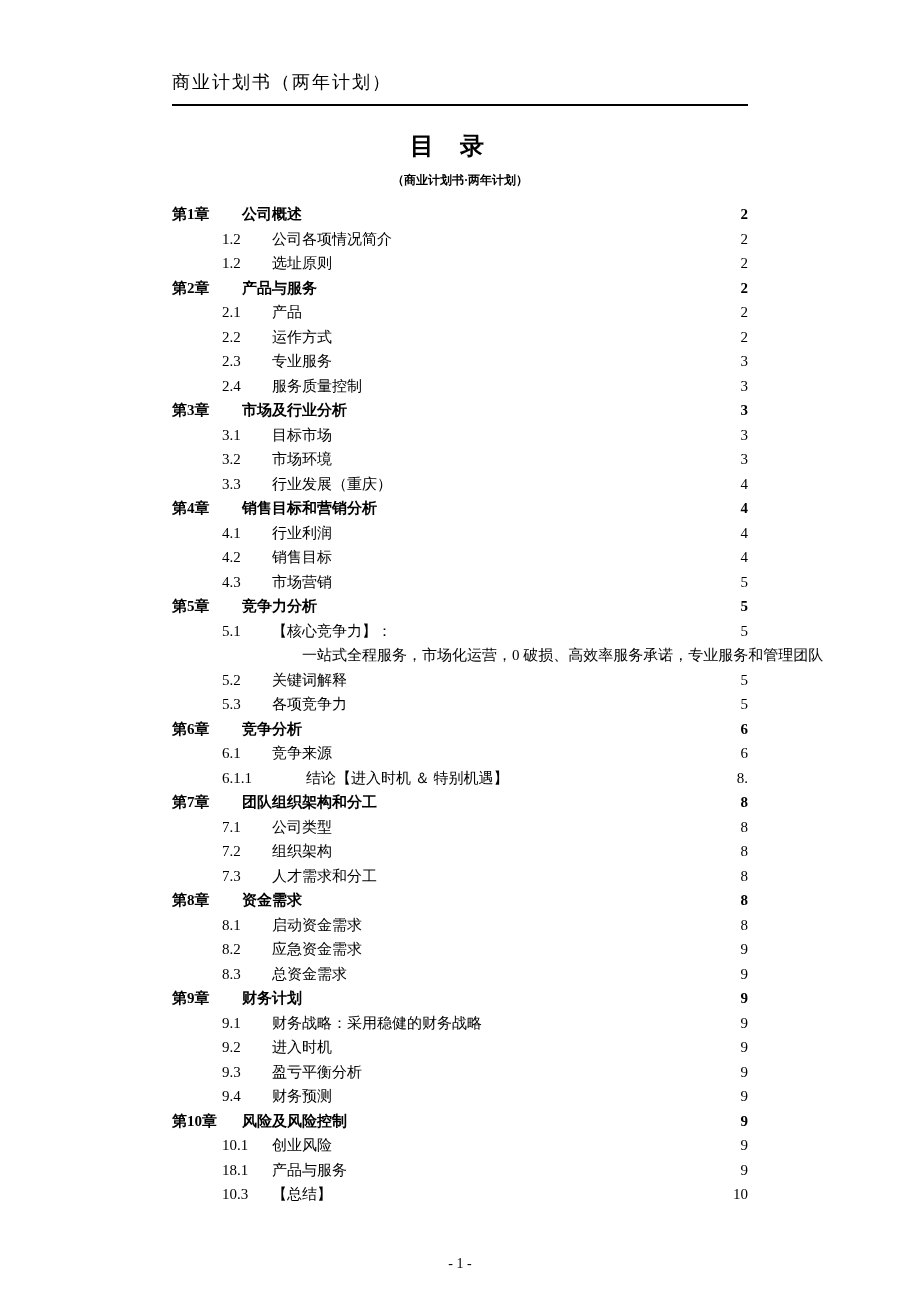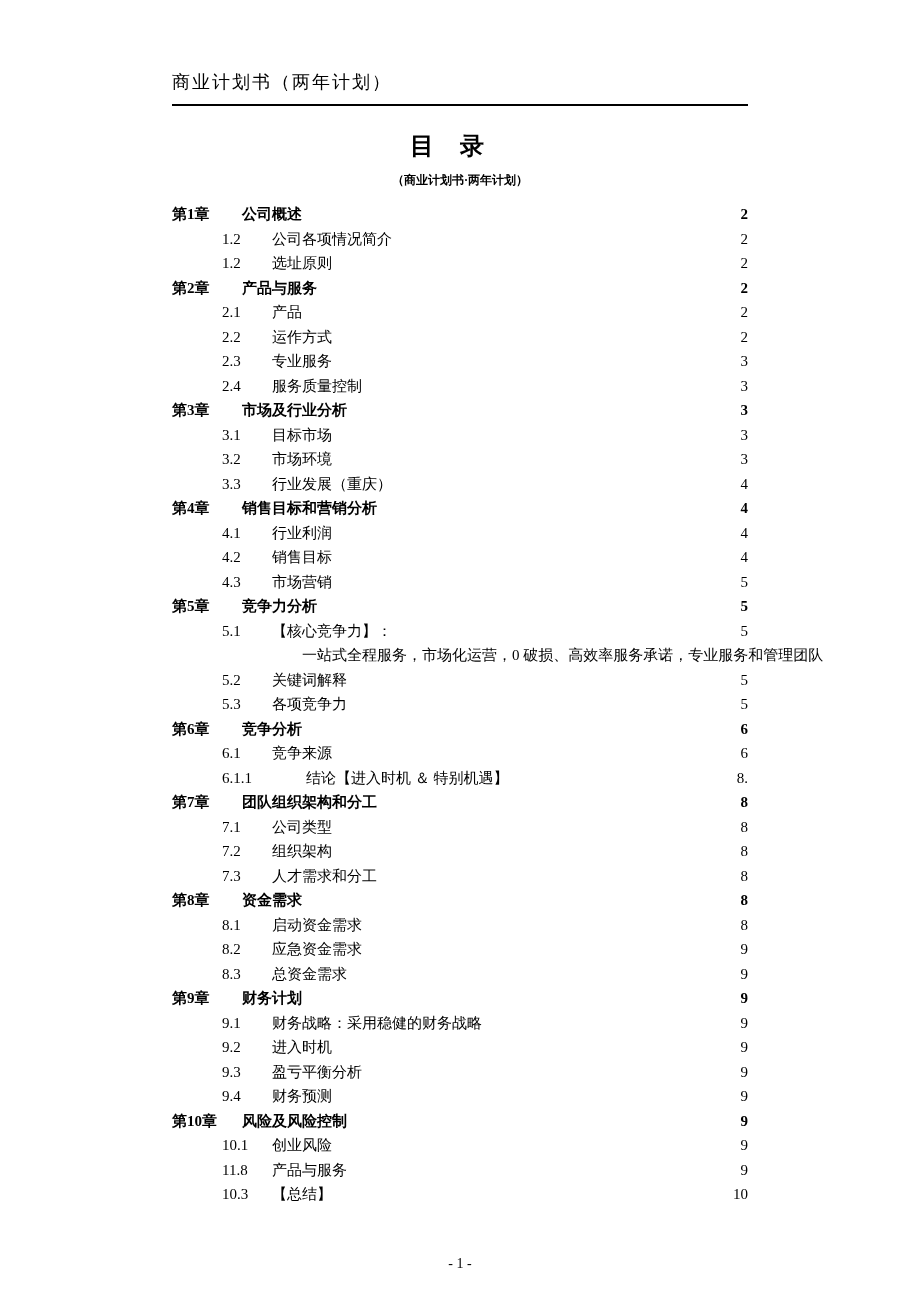--- a/index.html
+++ b/index.html
@@ -347,21 +347,21 @@
         <span class="toc-leader"></span>
         <span class="toc-page">9</span>
       </div>
       <div class="toc-row sub">
         <span class="toc-num">10.1</span>
         <span class="toc-text">创业风险</span>
         <span class="toc-leader"></span>
         <span class="toc-page">9</span>
       </div>
       <div class="toc-row sub">
-        <span class="toc-num">11.8</span>
+        <span class="toc-num">18.1</span>
         <span class="toc-text">产品与服务</span>
         <span class="toc-leader"></span>
         <span class="toc-page">9</span>
       </div>
       <div class="toc-row sub bold-row">
         <span class="toc-num">10.3</span>
         <span class="toc-text">【总结】</span>
         <span class="toc-leader"></span>
         <span class="toc-page">10</span>
       </div>

